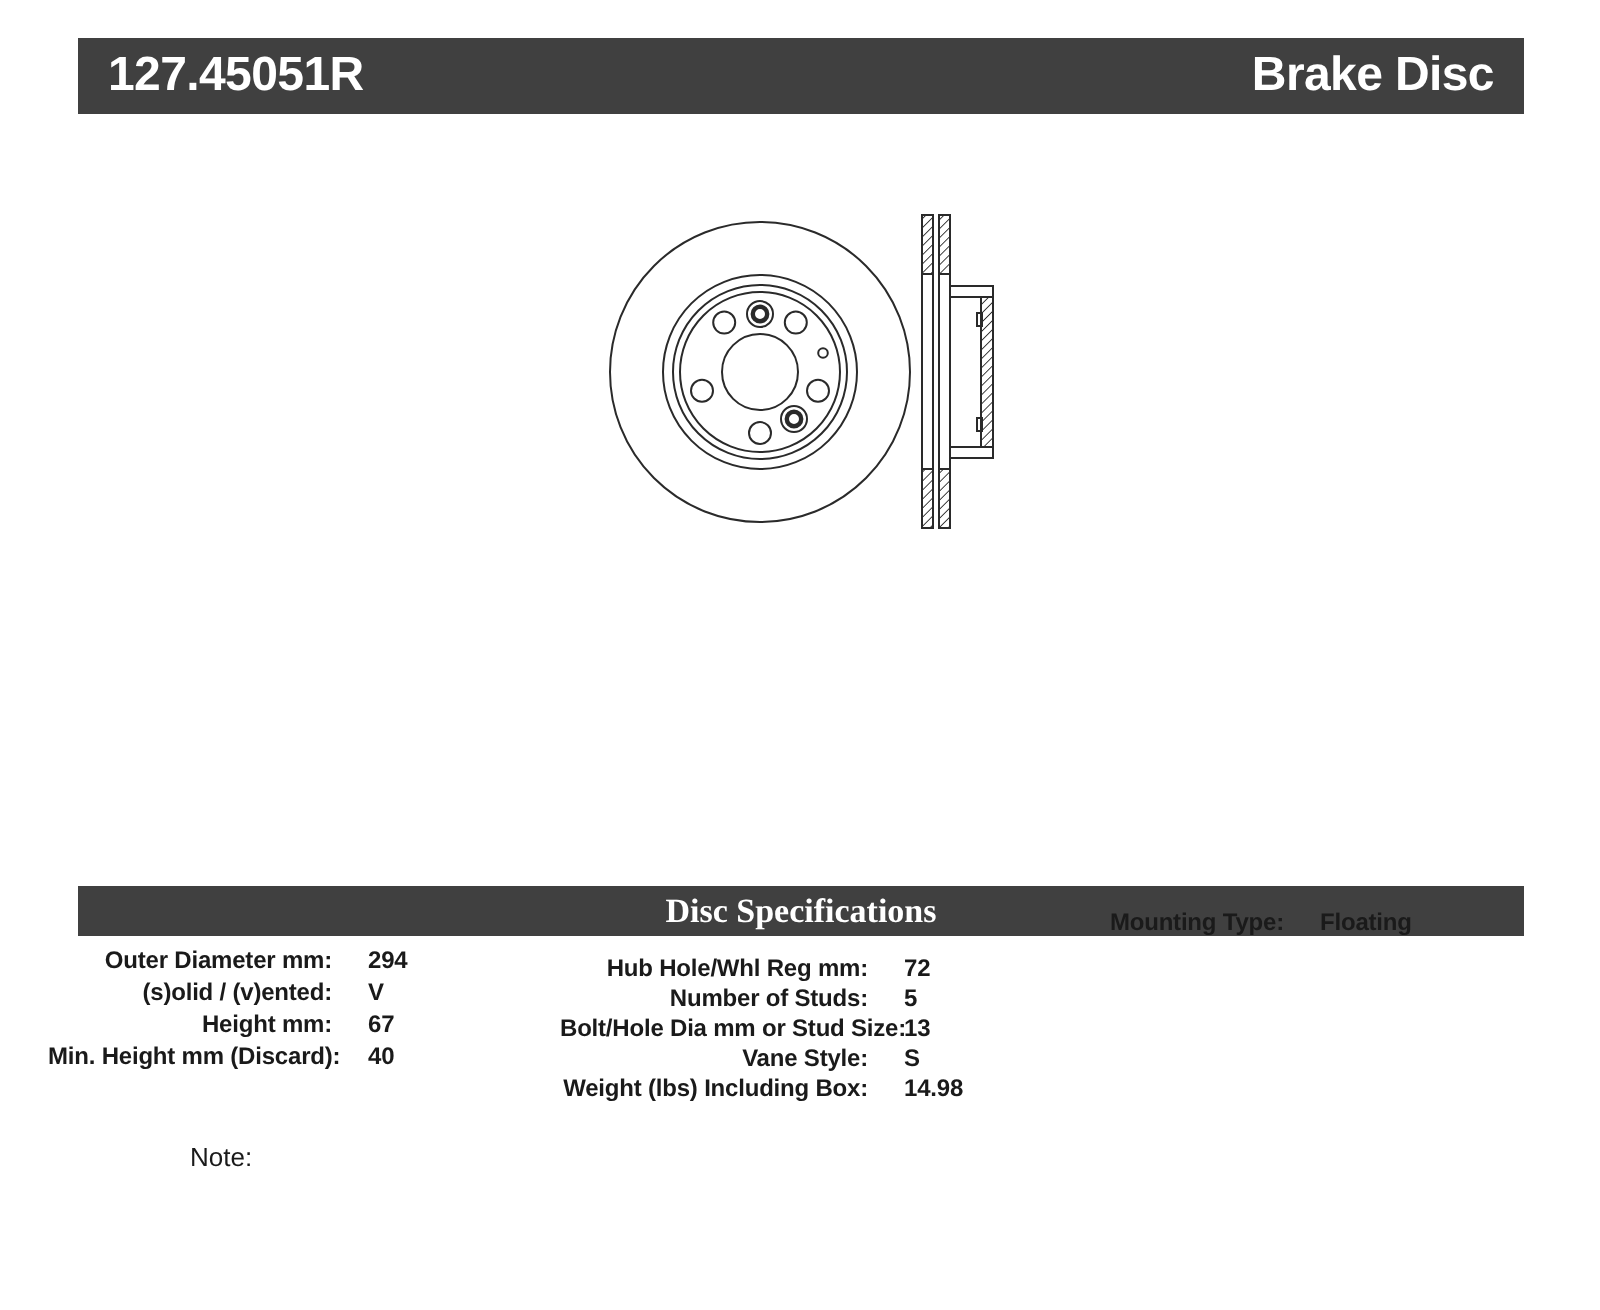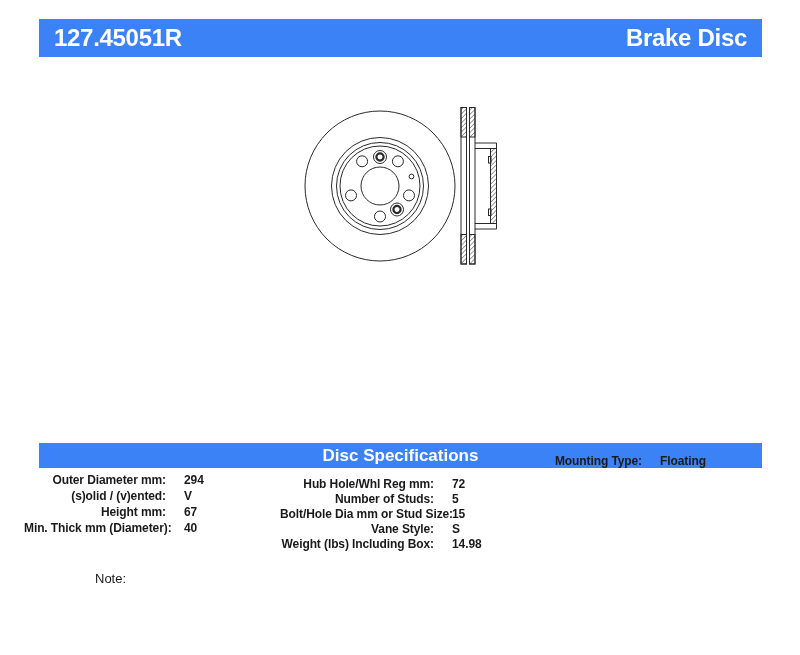--- a/index.html
+++ b/index.html
@@ -6,36 +6,37 @@
   body {
     width:800px; height:655px;
     background:#ffffff;
     position:relative;
     overflow:hidden;
     font-family:"Liberation Sans", sans-serif;
     color:#1a1a1a;
   }
   .bar {
     position:absolute;
-    background:#3b82f6;
+    background:#404040;
     color:#ffffff;
     font-weight:bold;
     box-sizing:border-box;
   }
   #header-bar {
     left:39px; top:19px; width:723px; height:38px;
     display:flex; justify-content:space-between; align-items:center;
     padding:0 15px;
     font-size:24px;
     letter-spacing:-0.3px;
   }
   #spec-bar {
     left:39px; top:443px; width:723px; height:25px;
     display:flex; justify-content:center; align-items:center;
     font-size:17px;
+    font-family:Liberation Serif, serif;
   }
   #drawing {
     position:absolute; left:290px; top:85px; width:220px; height:190px;
   }
   .spec-col { position:absolute; }
   .spec-row {
     display:flex; align-items:center;
     font-size:12px; font-weight:bold;
     color:#1a1a1a;
     white-space:nowrap;
@@ -128,37 +129,37 @@
   </div>
   <div class="spec-row">
     <span class="spec-label">(s)olid / (v)ented:</span>
     <span class="spec-value">V</span>
   </div>
   <div class="spec-row">
     <span class="spec-label">Height mm:</span>
     <span class="spec-value">67</span>
   </div>
   <div class="spec-row">
-    <span class="spec-label">Min. Thick mm (Diameter):</span>
+    <span class="spec-label">Min. Height mm (Discard):</span>
     <span class="spec-value">40</span>
   </div>
 </div>
 
 <div class="spec-col" id="col-mid">
   <div class="spec-row">
     <span class="spec-label">Hub Hole/Whl Reg mm:</span>
     <span class="spec-value">72</span>
   </div>
   <div class="spec-row">
     <span class="spec-label">Number of Studs:</span>
     <span class="spec-value">5</span>
   </div>
   <div class="spec-row">
     <span class="spec-label">Bolt/Hole Dia mm or Stud Size:</span>
-    <span class="spec-value">15</span>
+    <span class="spec-value">13</span>
   </div>
   <div class="spec-row">
     <span class="spec-label">Vane Style:</span>
     <span class="spec-value">S</span>
   </div>
   <div class="spec-row">
     <span class="spec-label">Weight (lbs) Including Box:</span>
     <span class="spec-value">14.98</span>
   </div>
 </div>

